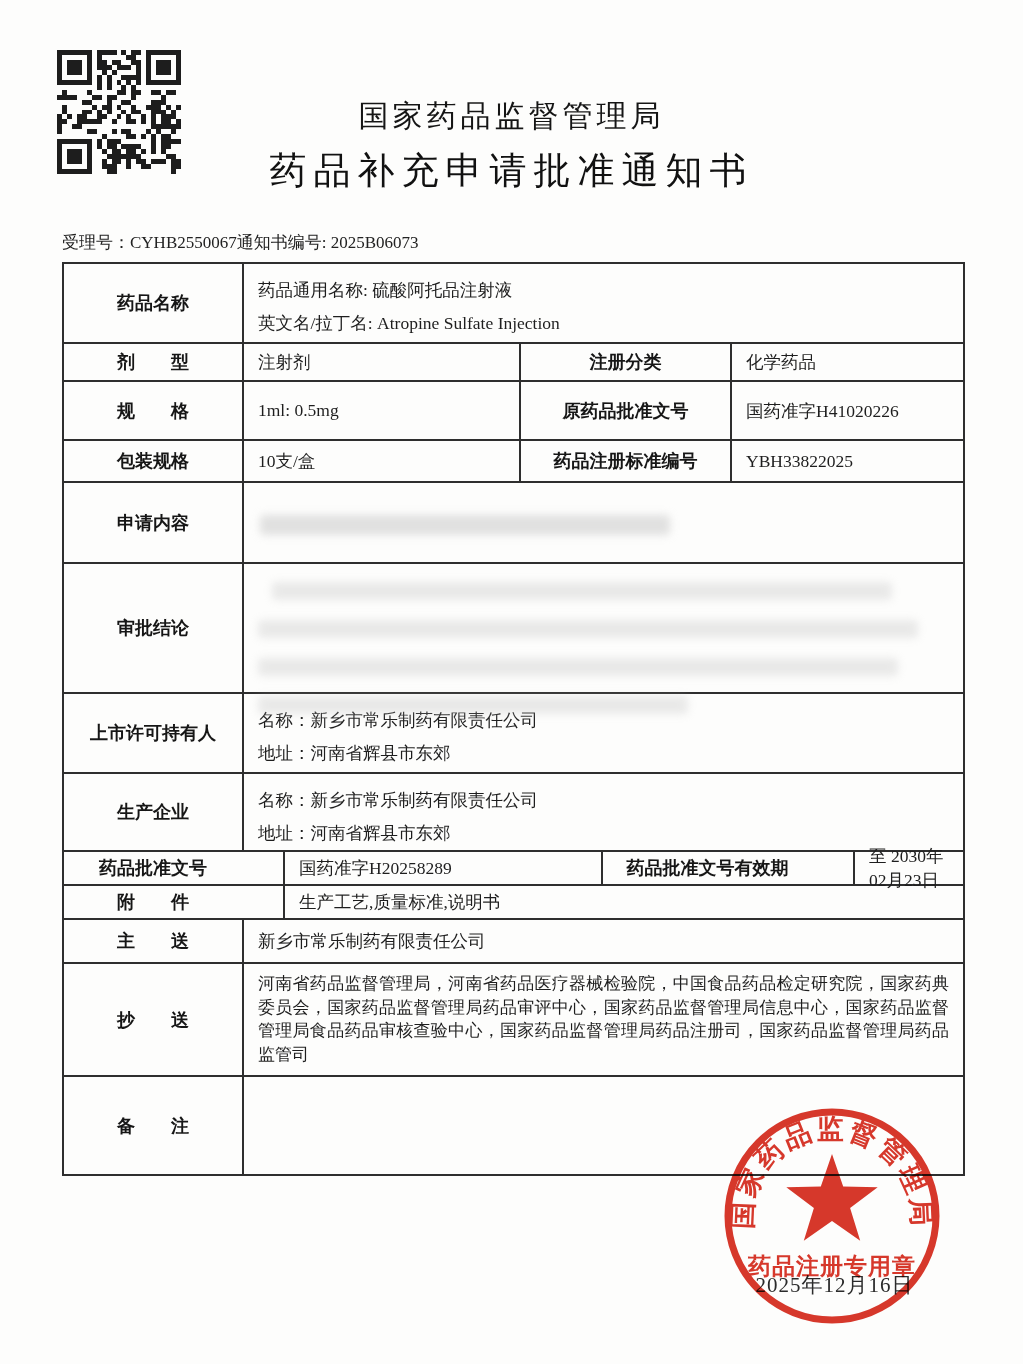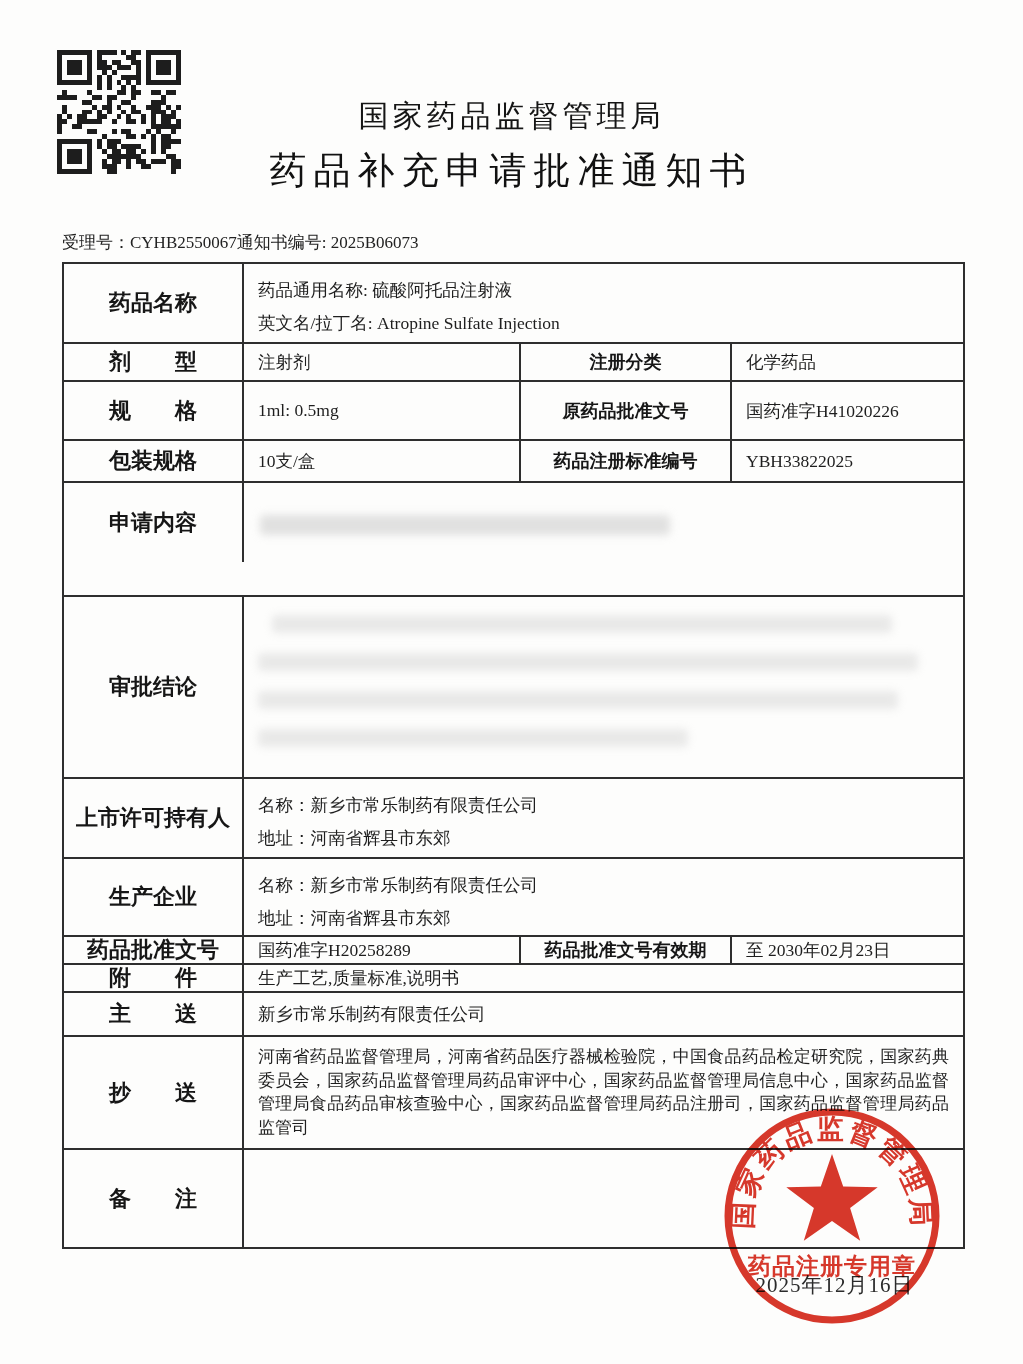--- a/index.html
+++ b/index.html
@@ -34,32 +34,32 @@
   .doc-table {
     position:absolute; left:62px; top:262px; width:903px;
     border:2px solid #2e2e2e; background:transparent;
   }
   .row { display:flex; border-top:2px solid #2e2e2e; }
   .row:first-child { border-top:none; }
   .cell { border-left:2px solid #2e2e2e; }
   .cell:first-child { border-left:none; }
   .lab {
     width:178px; flex:0 0 178px; display:flex; align-items:center; justify-content:center;
-    font-weight:bold; font-size:22px; color:#161616; text-align:center; padding:12px 6px;
+    font-weight:bold; font-size:18px; color:#161616; text-align:center; padding:12px 6px;
   }
   .lab2 {
     width:211px; flex:0 0 211px; display:flex; align-items:center; justify-content:center;
     font-weight:bold; font-size:18px; color:#161616; text-align:center; padding:0 4px;
   }
   .val { flex:1; display:flex; align-items:center; padding:4px 14px; font-size:17.5px; color:#1e1e1e; }
   .val-fixed { flex:0 0 277px; width:277px; }
   .val-col { flex-direction:column; align-items:flex-start; justify-content:flex-start; padding-top:10px; line-height:33px; }
   .h78 { height:78px; } .h38 { height:38px;justify-content:flex-end; } .h59 { height:59px; } .h58 { height:42px; }
-  .h81 { height:81px; } .h182 { height:182px;margin-top:33px; } .h80 { height:80px; }
-  .h40 { height:28px; } .h44 { height:44px; } .h113 { height:113px; } .h79 { height:99px; }
+  .h81 { height:81px; } .h182 { height:130px; } .h80 { height:80px; }
+  .h40 { height:34px;gap:41px; } .h44 { height:44px; } .h113 { height:113px; } .h79 { height:99px; }
   .cc-val { align-items:flex-start; padding:8px 14px; line-height:23.5px; font-size:17px; text-align:justify; }
 
   
   .redact-wrap { flex:1; position:relative; }
   .blur-blob {
     position:absolute; background:#c9c9c9; border-radius:4px;
     filter:blur(4px); opacity:0.55;
   }
   .blur-faint { opacity:0.32; background:#bfbfbf; }
 

